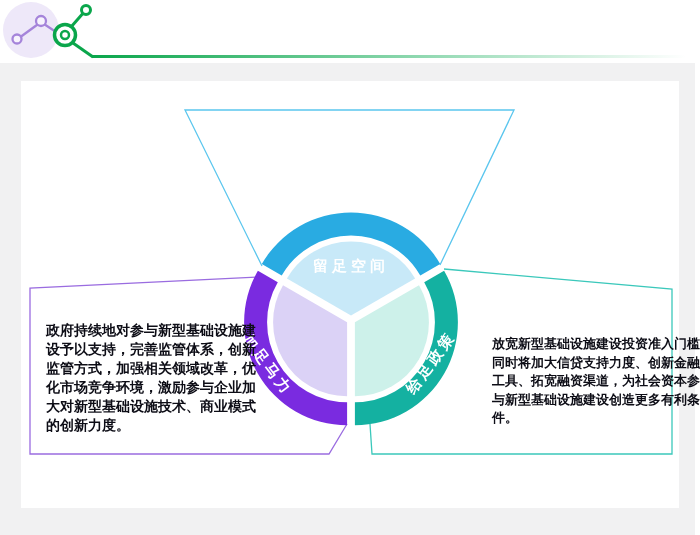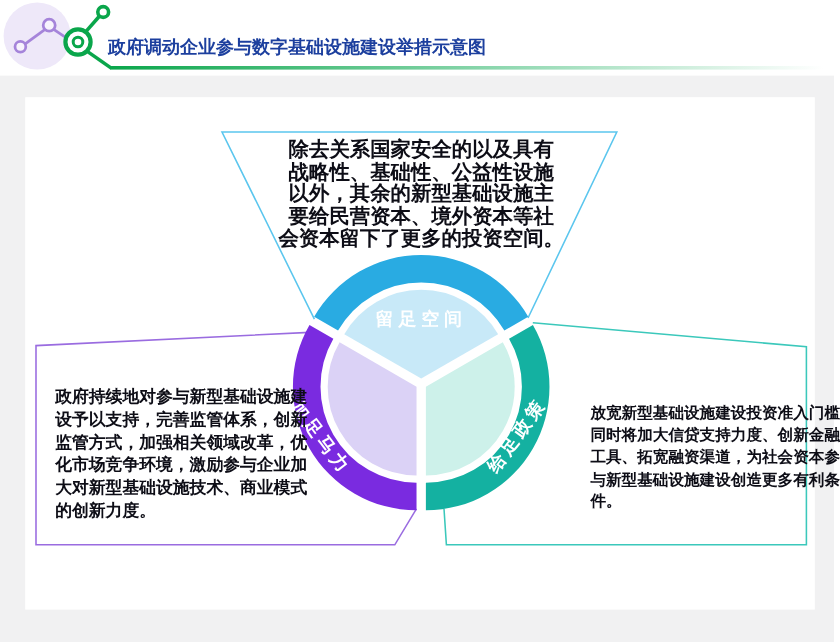--- a/index.html
+++ b/index.html
@@ -38,21 +38,20 @@
         <circle cx="41" cy="21" r="5"></circle>
       </g>
       <g stroke="#0aa64b" fill="none">
         <line x1="71" y1="27" x2="85" y2="11" stroke-width="3"></line>
         <line x1="73" y1="43" x2="93" y2="57" stroke-width="3"></line>
         <circle cx="86" cy="10" r="4.5" stroke-width="3" fill="#ffffff"></circle>
         <circle cx="65" cy="35" r="10.5" stroke-width="3.5" fill="#ffffff"></circle>
         <circle cx="65" cy="35" r="4" stroke-width="2.5" fill="#ffffff"></circle>
       </g>
     </svg>
-    <div class="title" style="color: rgb(28, 63, 158);">政府调动企业参与数字基础设施建设举措示意图</div>
     <div class="underline"></div>
   </div>
 
   <div class="right-strip"></div>
 
   <div class="card"></div>
 
   <svg class="diagram-svg" width="700" height="535" viewBox="0 0 700 535">
 
     <path d="M262,266 L185,110 L514,110 L440,265" fill="none" stroke-width="1.3" stroke="#5bc6ee"></path>
@@ -70,25 +69,20 @@
     <g transform="translate(354.9,322.25)">
       <path d="M0,0 L0,74 A74,74 0 0 0 64.1,-37 Z" fill="#cdf1ea"></path>
       <path d="M0,103 A103,103 0 0 0 89.2,-51.5 L69.3,-40 A80,80 0 0 1 0,80 Z" fill="#14b1a1"></path>
     </g>
   </svg>
 
   <div class="ring-label top">留足空间</div>
   <div class="ring-label left">加足马力</div>
   <div class="ring-label right">给足政策</div>
 
-  <div class="block-text funnel-text" style="color: rgb(13, 13, 22);">除去关系国家安全的以及具有
-战略性、基础性、公益性设施
-以外，其余的新型基础设施主
-要给民营资本、境外资本等社
-会资本留下了更多的投资空间。</div>
   <div class="block-text left-text" style="color: rgb(13, 13, 22);">政府持续地对参与新型基础设施建
 设予以支持，完善监管体系，创新
 监管方式，加强相关领域改革，优
 化市场竞争环境，激励参与企业加
 大对新型基础设施技术、商业模式
 的创新力度。</div>
   <div class="block-text right-text" style="color: rgb(13, 13, 22); margin-left: 44px;">放宽新型基础设施建设投资准入门槛，
 同时将加大信贷支持力度、创新金融
 工具、拓宽融资渠道，为社会资本参
 与新型基础设施建设创造更多有利条

